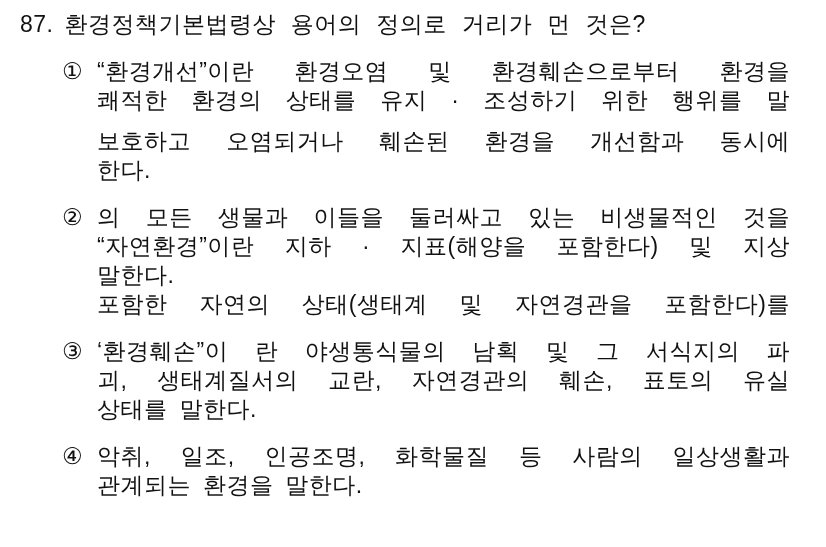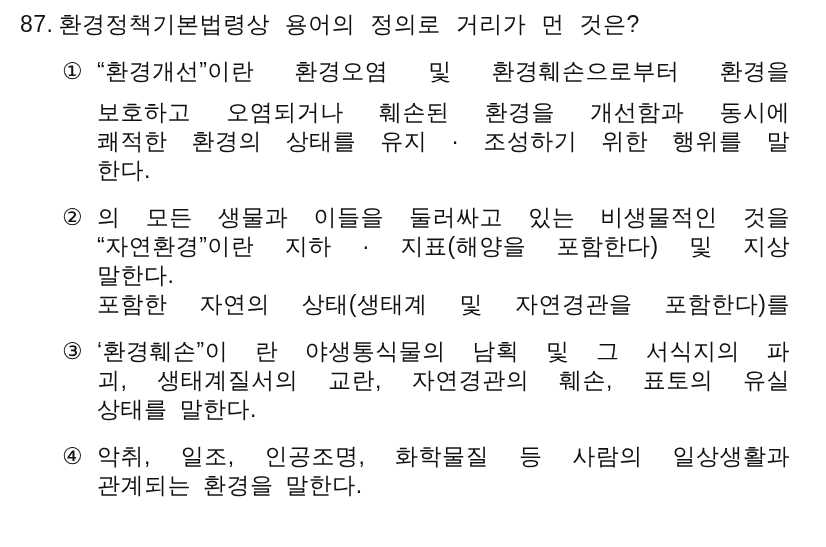--- a/index.html
+++ b/index.html
@@ -21,21 +21,21 @@
     letter-spacing: 0.5px;
   }
   .q-header {
     display: flex;
     align-items: flex-start;
     line-height: 29px;
     white-space: nowrap;
   }
   .q-number {
     flex: 0 0 auto;
-    margin-right: 5px;
+    margin-right: 11px;
   }
   .q-title {
     word-spacing: 8px;
   }
   .choice {
     display: flex;
     margin-left: 42px;
     margin-top: 18px;
   }
   .choice-marker {
@@ -69,22 +69,22 @@
 
   <div class="q-header">
     <span class="q-number">87.</span>
     <span class="q-title">환경정책기본법령상 용어의 정의로 거리가 먼 것은?</span>
   </div>
 
   <div class="choice">
     <span class="choice-marker">①</span>
     <div class="choice-lines">
       <div class="line">“환경개선”이란 환경오염 및 환경훼손으로부터 환경을</div>
+      <div class="line">쾌적한 환경의 상태를 유지 · 조성하기 위한 행위를 말</div>
       <div class="line gap">보호하고 오염되거나 훼손된 환경을 개선함과 동시에</div>
-      <div class="line">쾌적한 환경의 상태를 유지 · 조성하기 위한 행위를 말</div>
       <div class="line short">한다.</div>
     </div>
   </div>
 
   <div class="choice">
     <span class="choice-marker">②</span>
     <div class="choice-lines">
       <div class="line">의 모든 생물과 이들을 둘러싸고 있는 비생물적인 것을</div>
       <div class="line">“자연환경”이란 지하 · 지표(해양을 포함한다) 및 지상</div>
       <div class="line short">말한다.</div>

